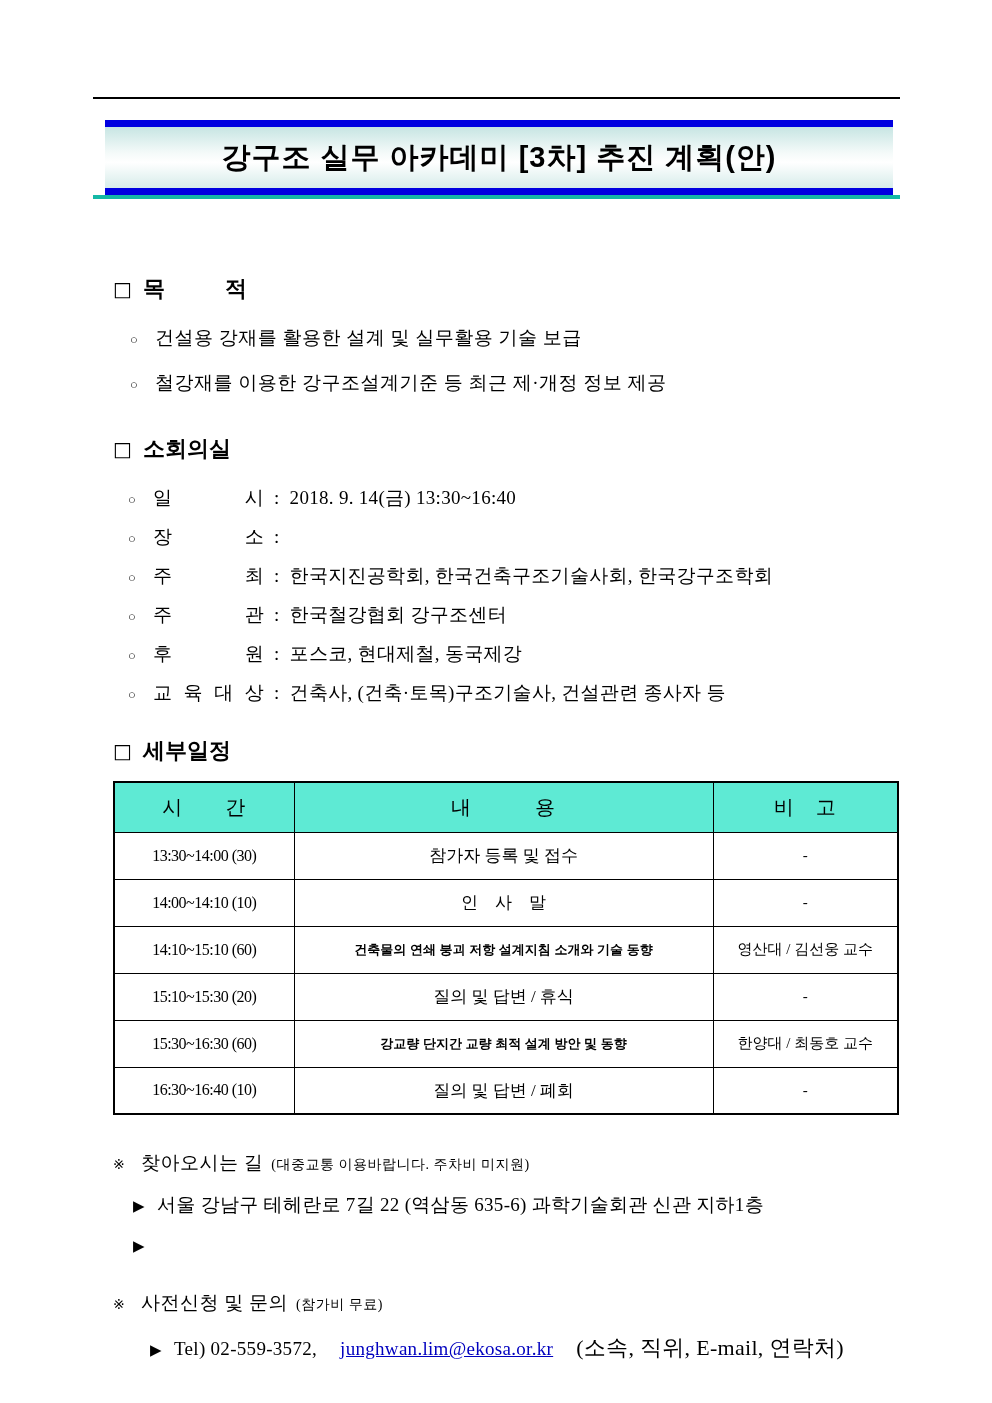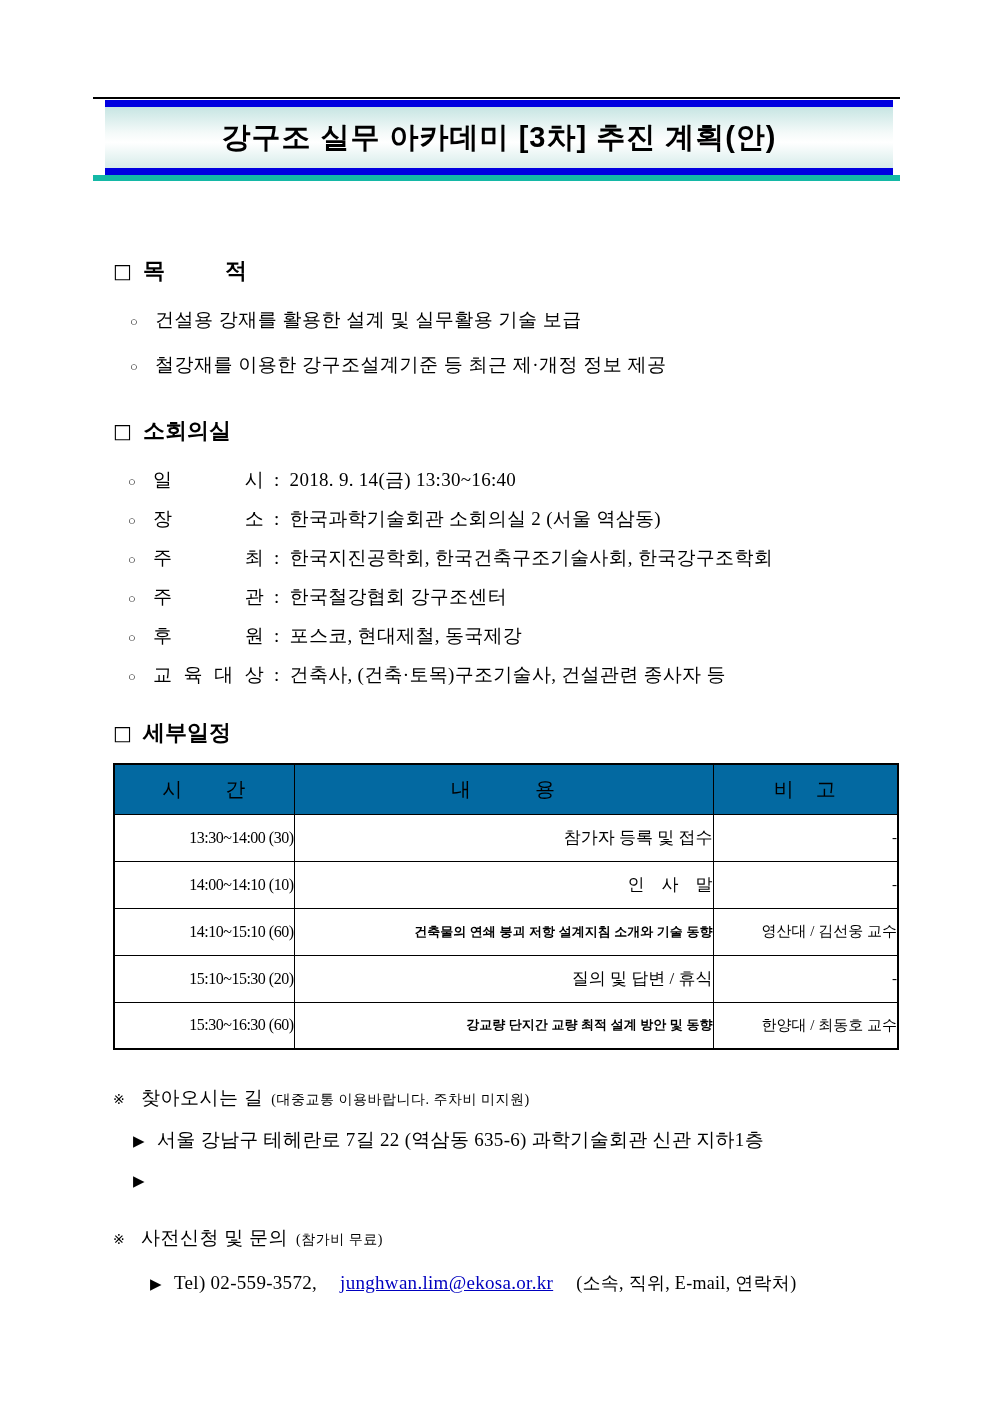--- a/index.html
+++ b/index.html
@@ -10,22 +10,22 @@
     background:#ffffff;
     color:#000;
     font-family:"Liberation Serif","DejaVu Serif",serif;
     overflow:hidden;
   }
 
   
   .banner-wrap {
     margin:97px 92px 0 93px;
     border-top:2px solid #000;
-    border-bottom:6px solid #14b8a6;
-    padding-top:1px;
+    border-bottom:4px solid #14b8a6;
+    padding-top:21px;
   }
   .banner {
     margin:0 7px 0 12px;
     border-top:7px solid #0000e0;
     border-bottom:7px solid #0000e0;
     background:linear-gradient(180deg,#c7e5e3 0%,#f4faf9 42%,#ffffff 58%,#d6ecea 100%);
     text-align:center;
   }
   .banner-title {
     font-family:"Liberation Sans","DejaVu Sans",sans-serif;
@@ -80,27 +80,27 @@
   .sched-table col.c-time { width:180px; }
   .sched-table col.c-content { width:419px; }
   .sched-table col.c-remark { width:185px; }
   .sched-table th, .sched-table td {
     border:1px solid #000;
     text-align:center; vertical-align:middle;
     white-space:pre-wrap;
   }
   .sched-table { border:2px solid #000; }
   .sched-table th {
-    background:#0369a1;
+    background:#5eead4;
     height:50px;
     font-weight:normal;
     font-size:20px;
     letter-spacing:1px;
   }
-  .sched-table td { height:47px; font-size:17px;text-align:right; }
+  .sched-table td { height:47px; font-size:17px; }
   .sched-table td.time { font-size:16px; letter-spacing:-0.5px; }
   .sched-table td.remark { font-size:15px; }
   .sched-table tr.bold td.content {
     font-family:"Liberation Sans","DejaVu Sans",sans-serif;
     font-weight:bold; font-size:13px;
   }
 
   
   .note-head {
     margin-left:113px; font-size:19px; line-height:28px;
@@ -111,21 +111,21 @@
   .ref { font-size:14px; width:28px; flex:0 0 28px; font-family:"DejaVu Sans",sans-serif; }
   .note-detail { font-size:14px; margin-left:8px; }
   .note-sub {
     margin-left:133px; margin-top:12px;
     font-size:19px; line-height:28px;
     display:flex; align-items:baseline; letter-spacing:0.3px;
   }
   .note-sub.tel { margin-left:150px; margin-top:15px; }
   .tri { font-size:15px; width:24px; flex:0 0 24px; font-family:"DejaVu Sans",sans-serif; }
   .email-link { color:#0000bf; text-decoration:underline; margin:0 23px; }
-  .tel-suffix { font-size:18px; }
+  .tel-suffix { font-size:22px; }
 </style>
 </head>
 <body>
 
 <div class="page">
 
   <div class="banner-wrap">
     <div class="banner">
       <div class="banner-title">강구조 실무 아카데미 [3차] 추진 계획(안)</div>
     </div>
@@ -163,21 +163,20 @@
       <span class="ov-colon">:</span>
       <span>2018. 9. 14(금) 13:30~16:40</span>
     </div>
     <div class="ov-item">
       <span class="circ">○</span>
       <span class="dist w111">
           <span>장</span>
           <span>소</span>
         </span>
       <span class="ov-colon">:</span>
-      <span>한국과학기술회관 소회의실 2 (서울 역삼동)</span>
     </div>
     <div class="ov-item">
       <span class="circ">○</span>
       <span class="dist w111">
           <span>주</span>
           <span>최</span>
         </span>
       <span class="ov-colon">:</span>
       <span>한국지진공학회, 한국건축구조기술사회, 한국강구조학회</span>
     </div>
@@ -249,20 +248,25 @@
       <tr>
         <td class="time">15:10~15:30 (20)</td>
         <td class="content">질의 및 답변 / 휴식</td>
         <td class="remark">-</td>
       </tr>
       <tr class="bold">
         <td class="time">15:30~16:30 (60)</td>
         <td class="content">강교량 단지간 교량 최적 설계 방안 및 동향</td>
         <td class="remark">한양대 / 최동호 교수</td>
       </tr>
+      <tr>
+        <td class="time">16:30~16:40 (10)</td>
+        <td class="content">질의 및 답변 / 폐회</td>
+        <td class="remark">-</td>
+      </tr>
     </tbody>
   </table>
 
   <div class="note-head note1">
     <span class="ref">※</span>
     <span>찾아오시는 길</span>
     <span class="note-detail">(대중교통 이용바랍니다. 주차비 미지원)</span>
   </div>
   <div class="note-sub">
     <span class="tri">▶</span>

